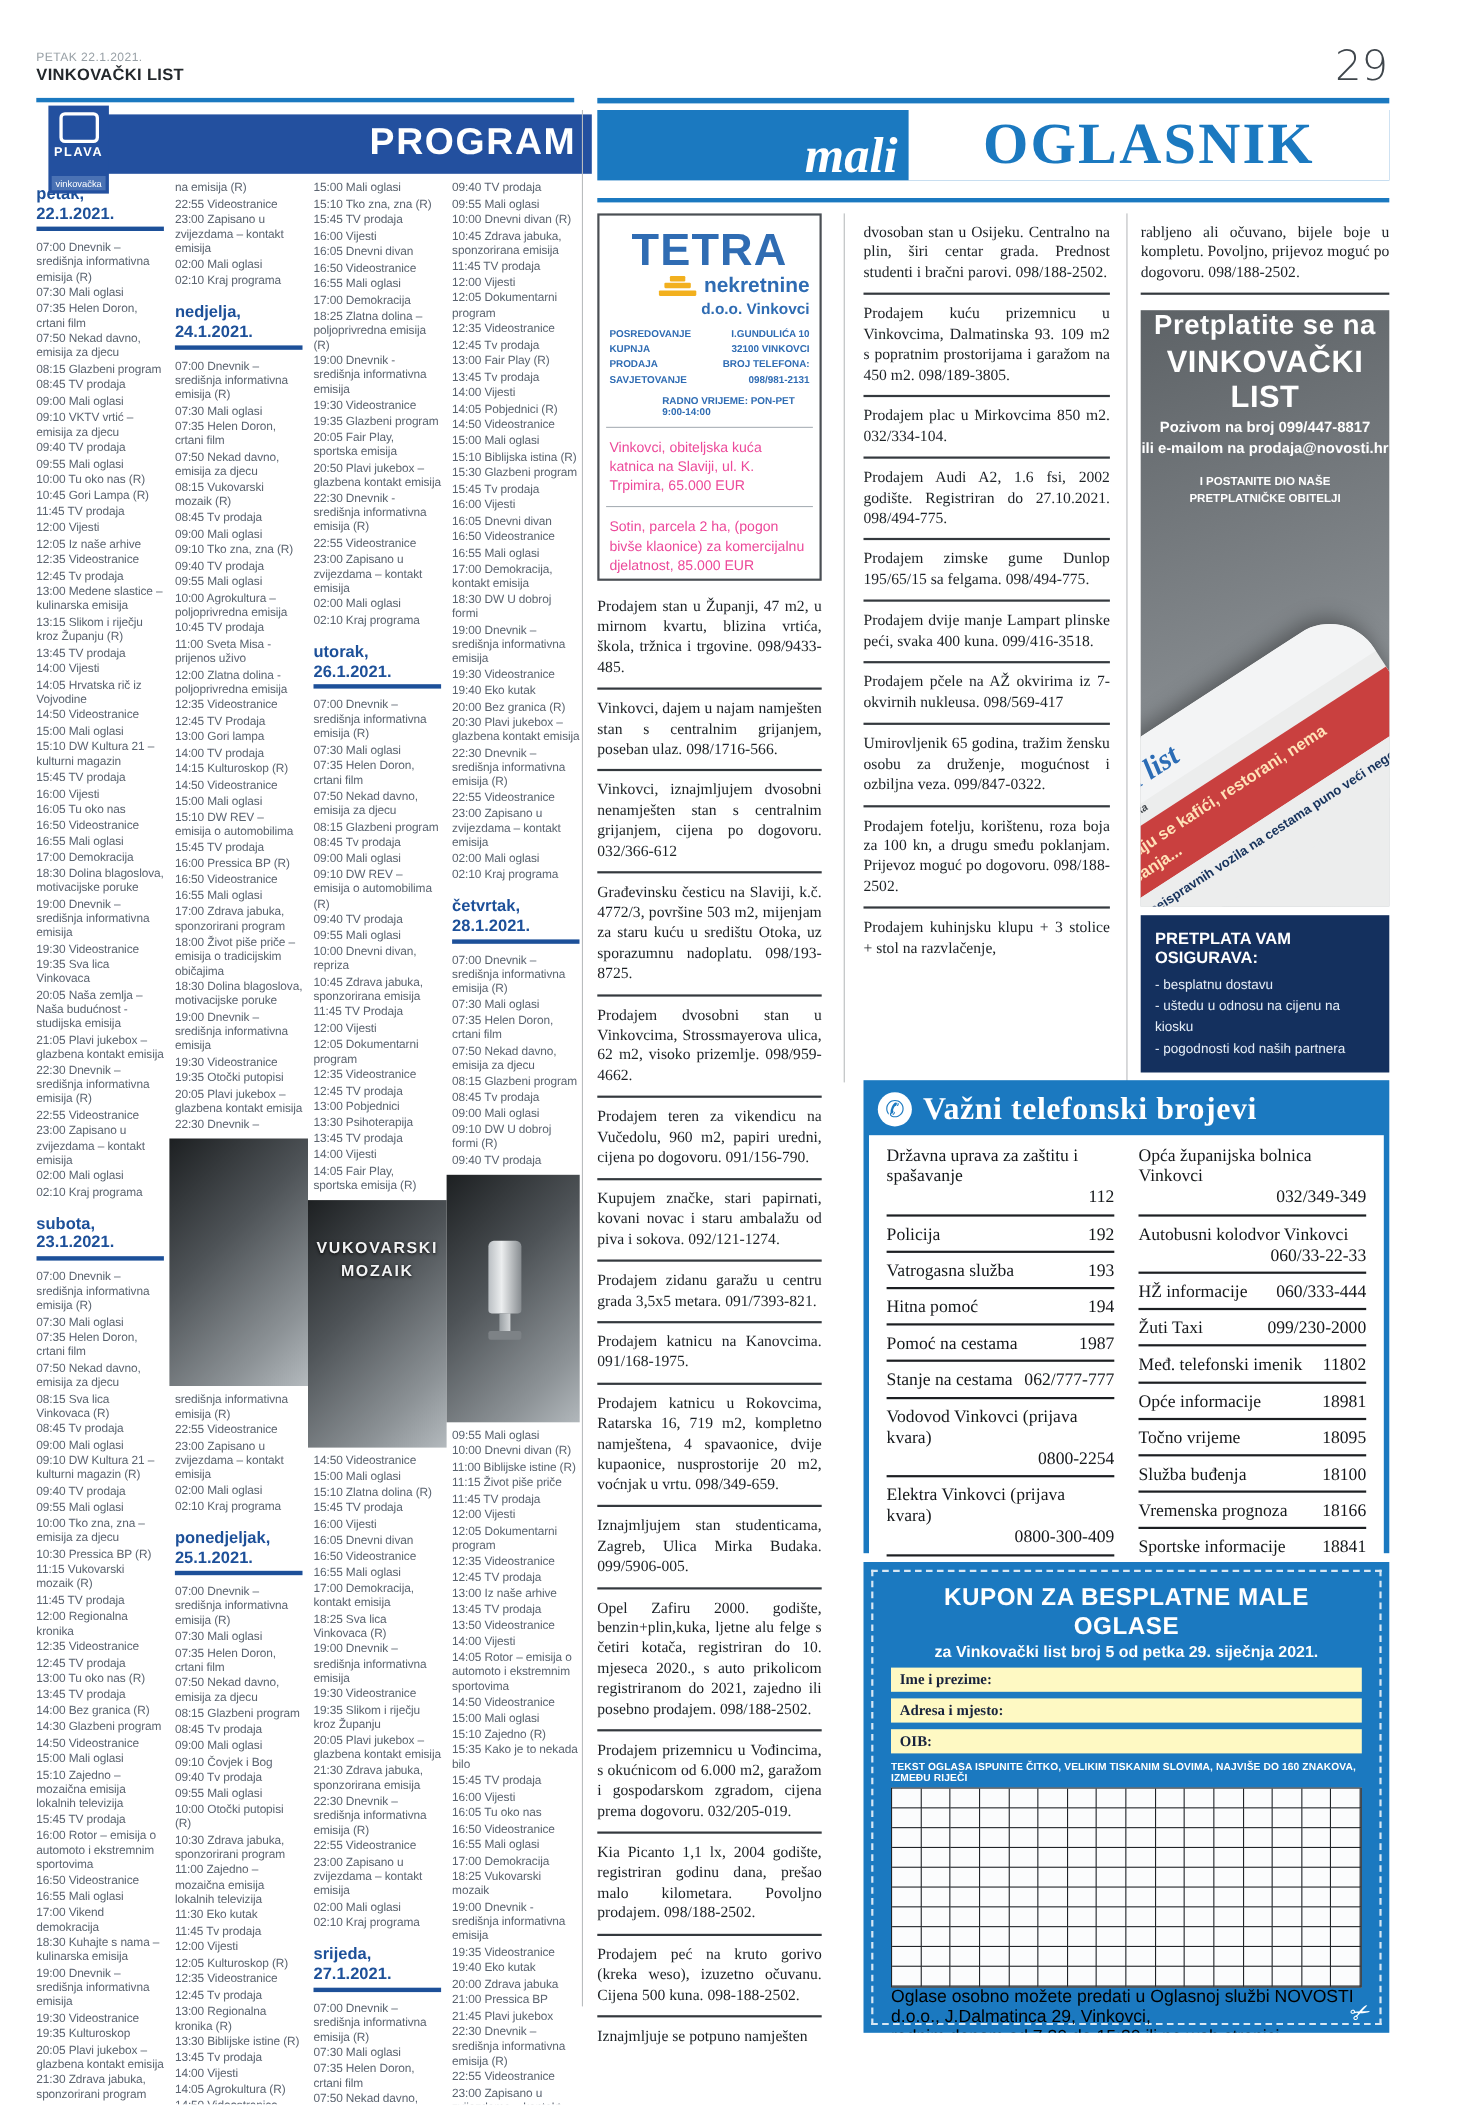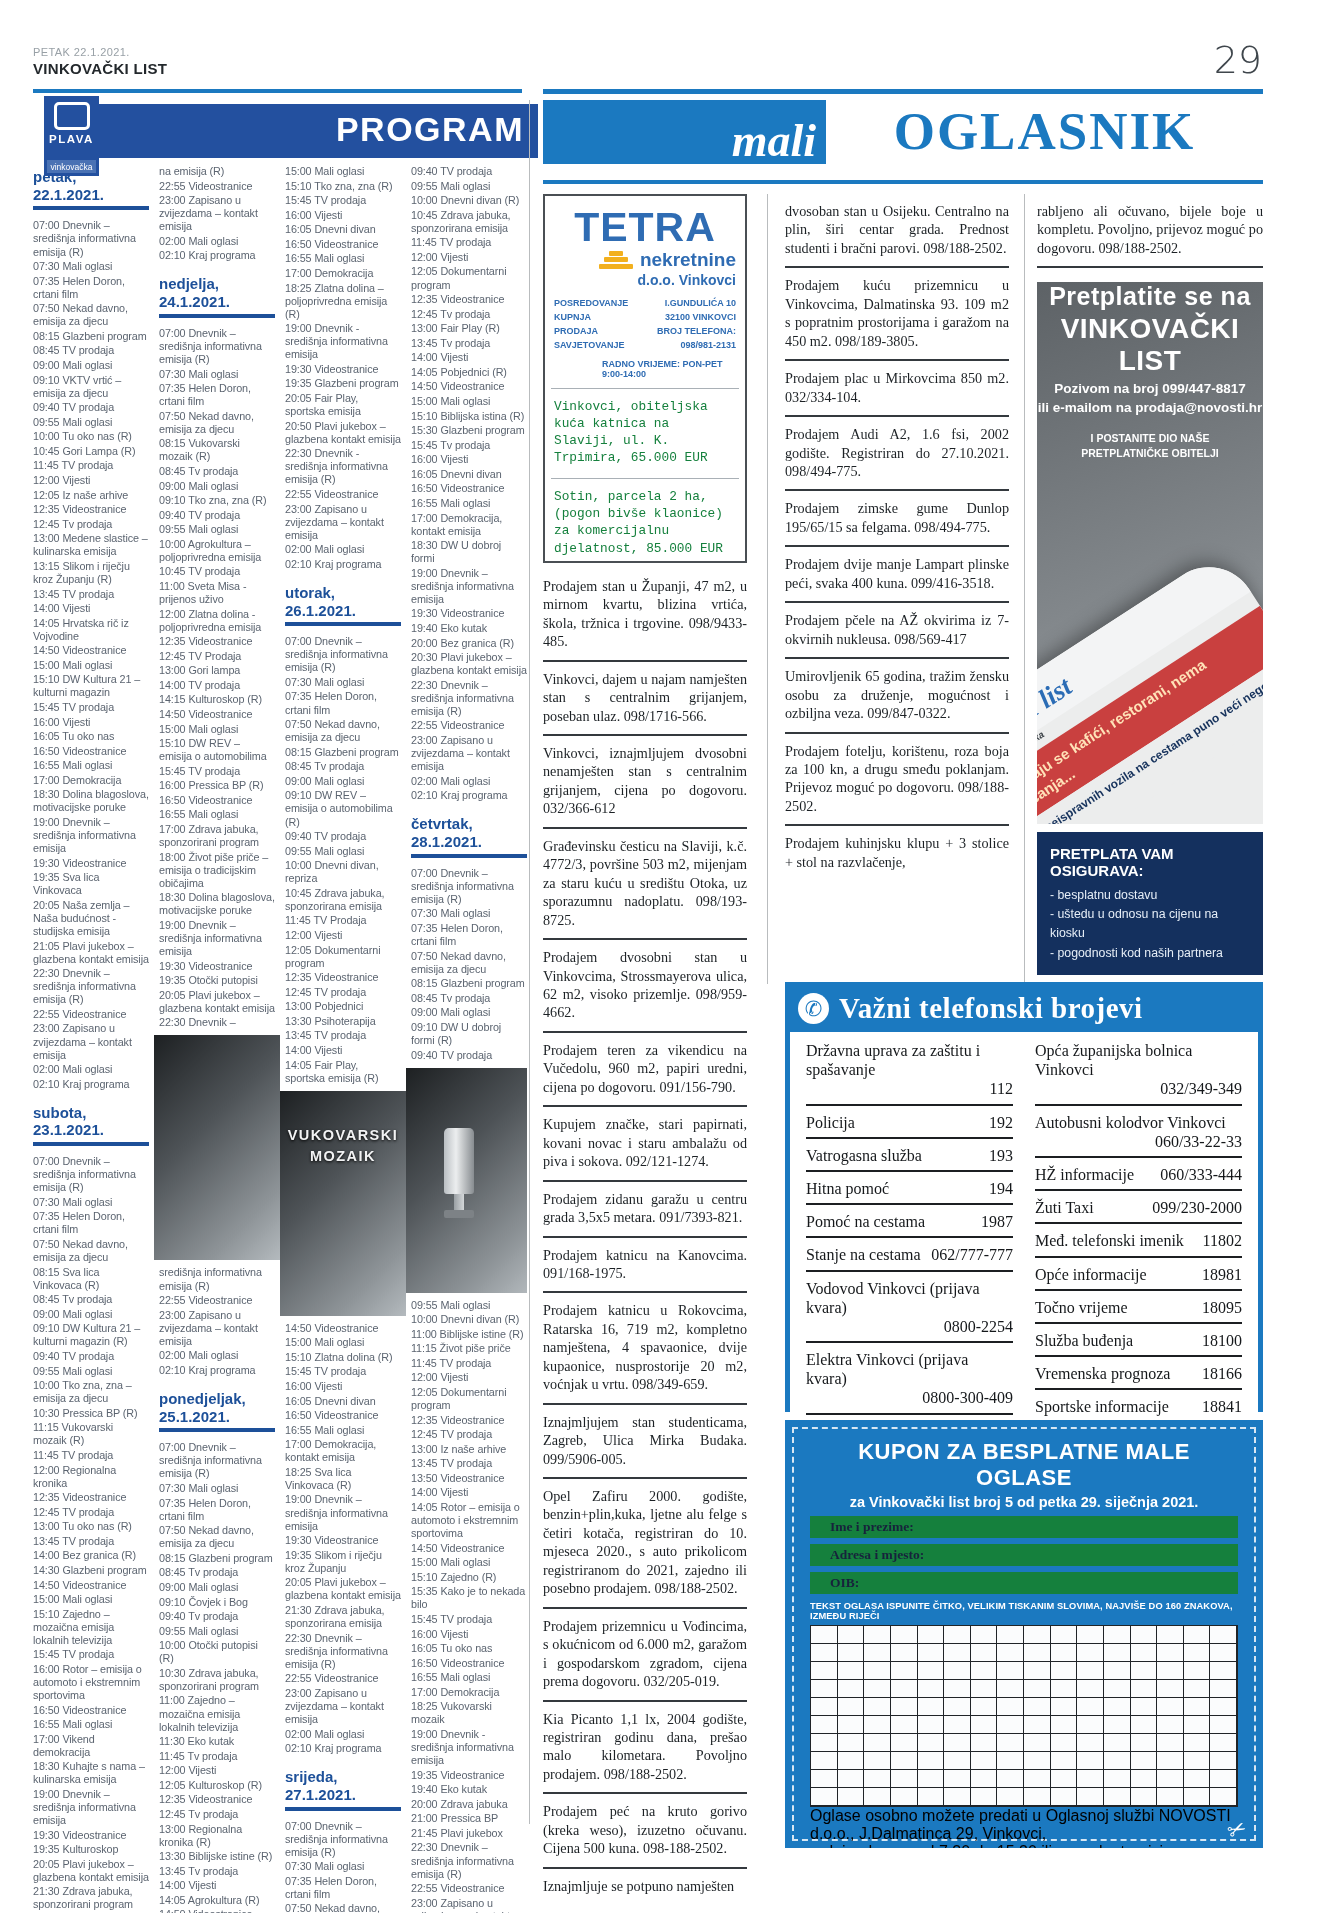--- a/index.html
+++ b/index.html
@@ -65,21 +65,21 @@
   .pyr { display:flex; flex-direction:column; align-items:center; gap:1.5px; }
   .pyr i { display:block; background:#f2b01e; height:5px; border-radius:1px; }
   .pyr i:nth-child(1){width:14px;} .pyr i:nth-child(2){width:24px;} .pyr i:nth-child(3){width:34px;}
   .t-sub { color:#2f6cb3; font-weight:bold; font-size:19px; }
   .t-sub2 { color:#2f6cb3; font-weight:bold; font-size:14px; text-align:right; margin-top:1px; }
   .t-info { display:flex; justify-content:space-between; margin-top:9px; }
   .t-services div { color:#2f6cb3; font-weight:bold; font-size:9px; line-height:1.55; }
   .t-address div { color:#2f6cb3; font-weight:bold; font-size:9px; line-height:1.55; text-align:right; }
   .t-hours { color:#2f6cb3; font-weight:bold; font-size:9px; margin-top:6px;padding-left:48px; }
   .t-line { height:1px; background:#a9b0b6; margin:9px -3px; }
-  .t-listing { font-size:12.8px; line-height:1.35; color:#15803d; padding-bottom:2px;font-family:Liberation Mono, monospace; }
+  .t-listing { font-size:12.8px; line-height:1.35; color:#ec4899; padding-bottom:2px; }
 
   
   #promo-photo { margin-top:14px; height:542px; background:linear-gradient(160deg,#5d6266 0%,#82878b 55%,#a9aeb2 100%); position:relative; overflow:hidden; }
   .pp-h1 { color:#fff; font-weight:bold; font-size:25px; text-align:center; letter-spacing:.5px; }
   .pp-h2 { color:#fff; font-weight:bold; font-size:28px; text-align:center; letter-spacing:.5px; margin-top:2px; }
   .pp-l { color:#fff; font-weight:bold; font-size:13.5px; text-align:center; margin-top:4px; }
   .pp-l:first-of-type { margin-top:18px; }
   .pp-caps { color:#fff; font-weight:bold; font-size:10.5px; text-align:center; width:86%; margin:16px auto 0; line-height:1.4; }
   .paper { position:absolute; left:-34px; bottom:-130px; width:340px; height:340px; transform:rotate(-33deg); border-radius:48px 48px 0 0; overflow:hidden; box-shadow:0 -6px 18px rgba(0,0,0,.35); background:#eceded; }
   .p-mast { background:#f3f4f5; padding:14px 12px 6px; color:#2b6cb5; font-family:"Liberation Serif",serif; font-style:italic; font-weight:bold; font-size:27px; }
@@ -99,21 +99,21 @@
   .ph-body { background:#fff; display:flex; gap:22px; padding:2px 16px 8px; height:412px; overflow:hidden; }
   .ph-col { flex:1; }
   .ph-row { display:flex; flex-wrap:wrap; align-items:flex-end; border-bottom:2px solid #1c1f22; padding:7px 0 5px; font-family:"Liberation Serif",serif; font-size:16px; color:#15181b; line-height:1.2; }
   .ph-num { margin-left:auto; padding-left:8px; white-space:nowrap; }
 
   
   #coupon { left:785px; top:1420px; width:478px; height:428px; background:#1b79c0; overflow:hidden; }
   .cp-inner { position:absolute; inset:7px; border:2px dashed #d8e7f3; padding:10px 16px 6px; }
   .cp-title { text-align:center; color:#fff; font-weight:bold; font-size:22px; letter-spacing:.5px; }
   .cp-sub { text-align:center; color:#fff; font-weight:bold; font-size:14.5px; margin-top:3px; }
-  .cp-field { background:#15803d; height:22px; margin-top:6px; padding:0 20px; font-family:"Liberation Serif",serif; font-weight:bold; font-size:13.5px; color:#17223c; line-height:22px; }
+  .cp-field { background:#fef9c3; height:22px; margin-top:6px; padding:0 8px; font-family:"Liberation Serif",serif; font-weight:bold; font-size:13.5px; color:#17223c; line-height:22px; }
   .cp-note { color:#fff; font-weight:bold; font-size:9.3px; margin-top:7px; letter-spacing:.1px; }
   .cp-grid { margin-top:4px; display:grid; grid-template-columns:repeat(16,1fr); grid-auto-rows:18px; background:#fbfcfd; border:1.5px solid #202428; }
   .cp-cell { border-right:1.5px solid #202428; border-bottom:1.5px solid #202428; }
   .cp-scissors { position:absolute; right:8px; bottom:-4px; color:#fff; font-size:22px; transform:rotate(-25deg); }
 </style>
 </head>
 <body>
 
 <div class="abs" id="hdr-date">PETAK 22.1.2021.</div>
 <div class="abs" id="hdr-masthead">VINKOVAČKI LIST</div>

